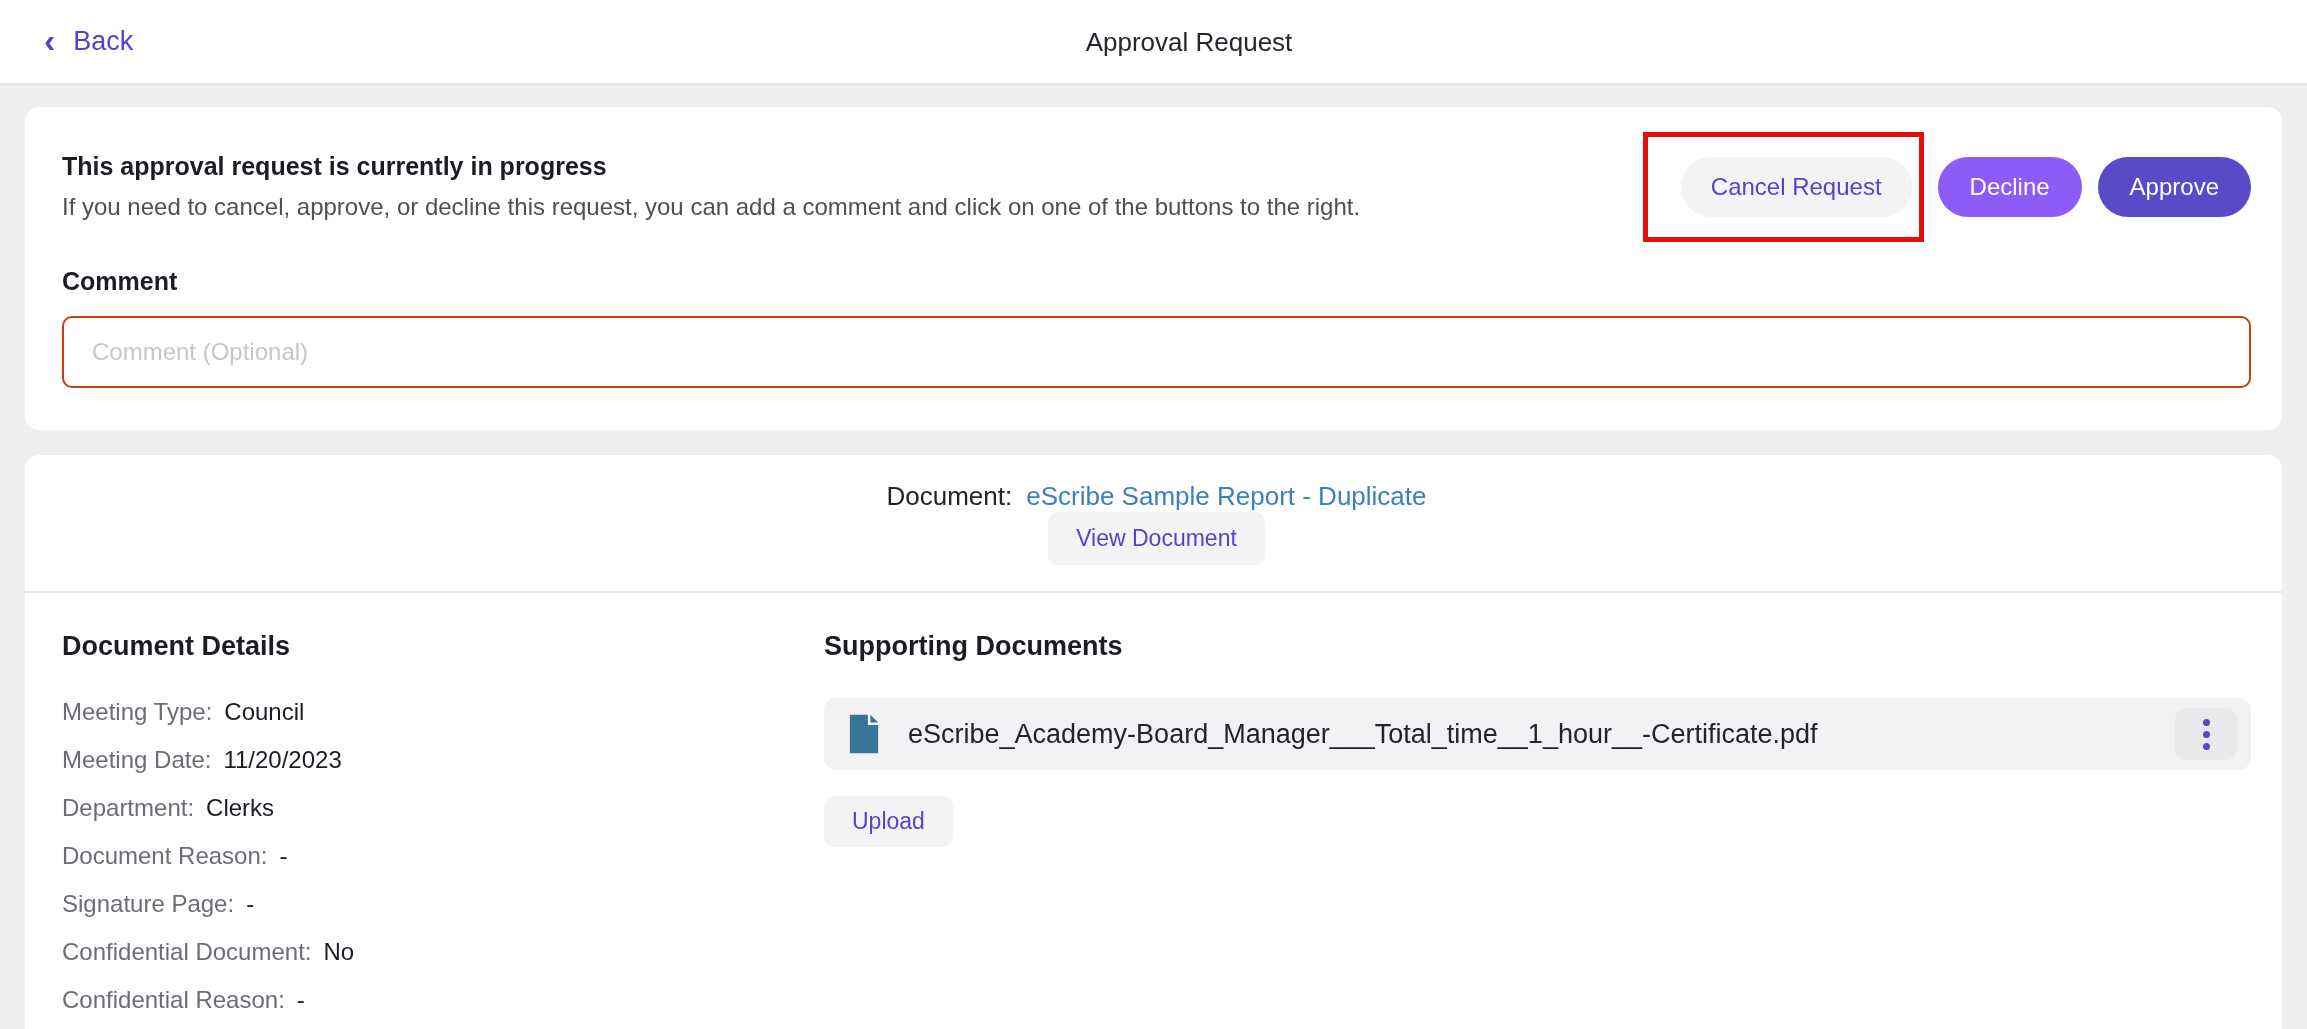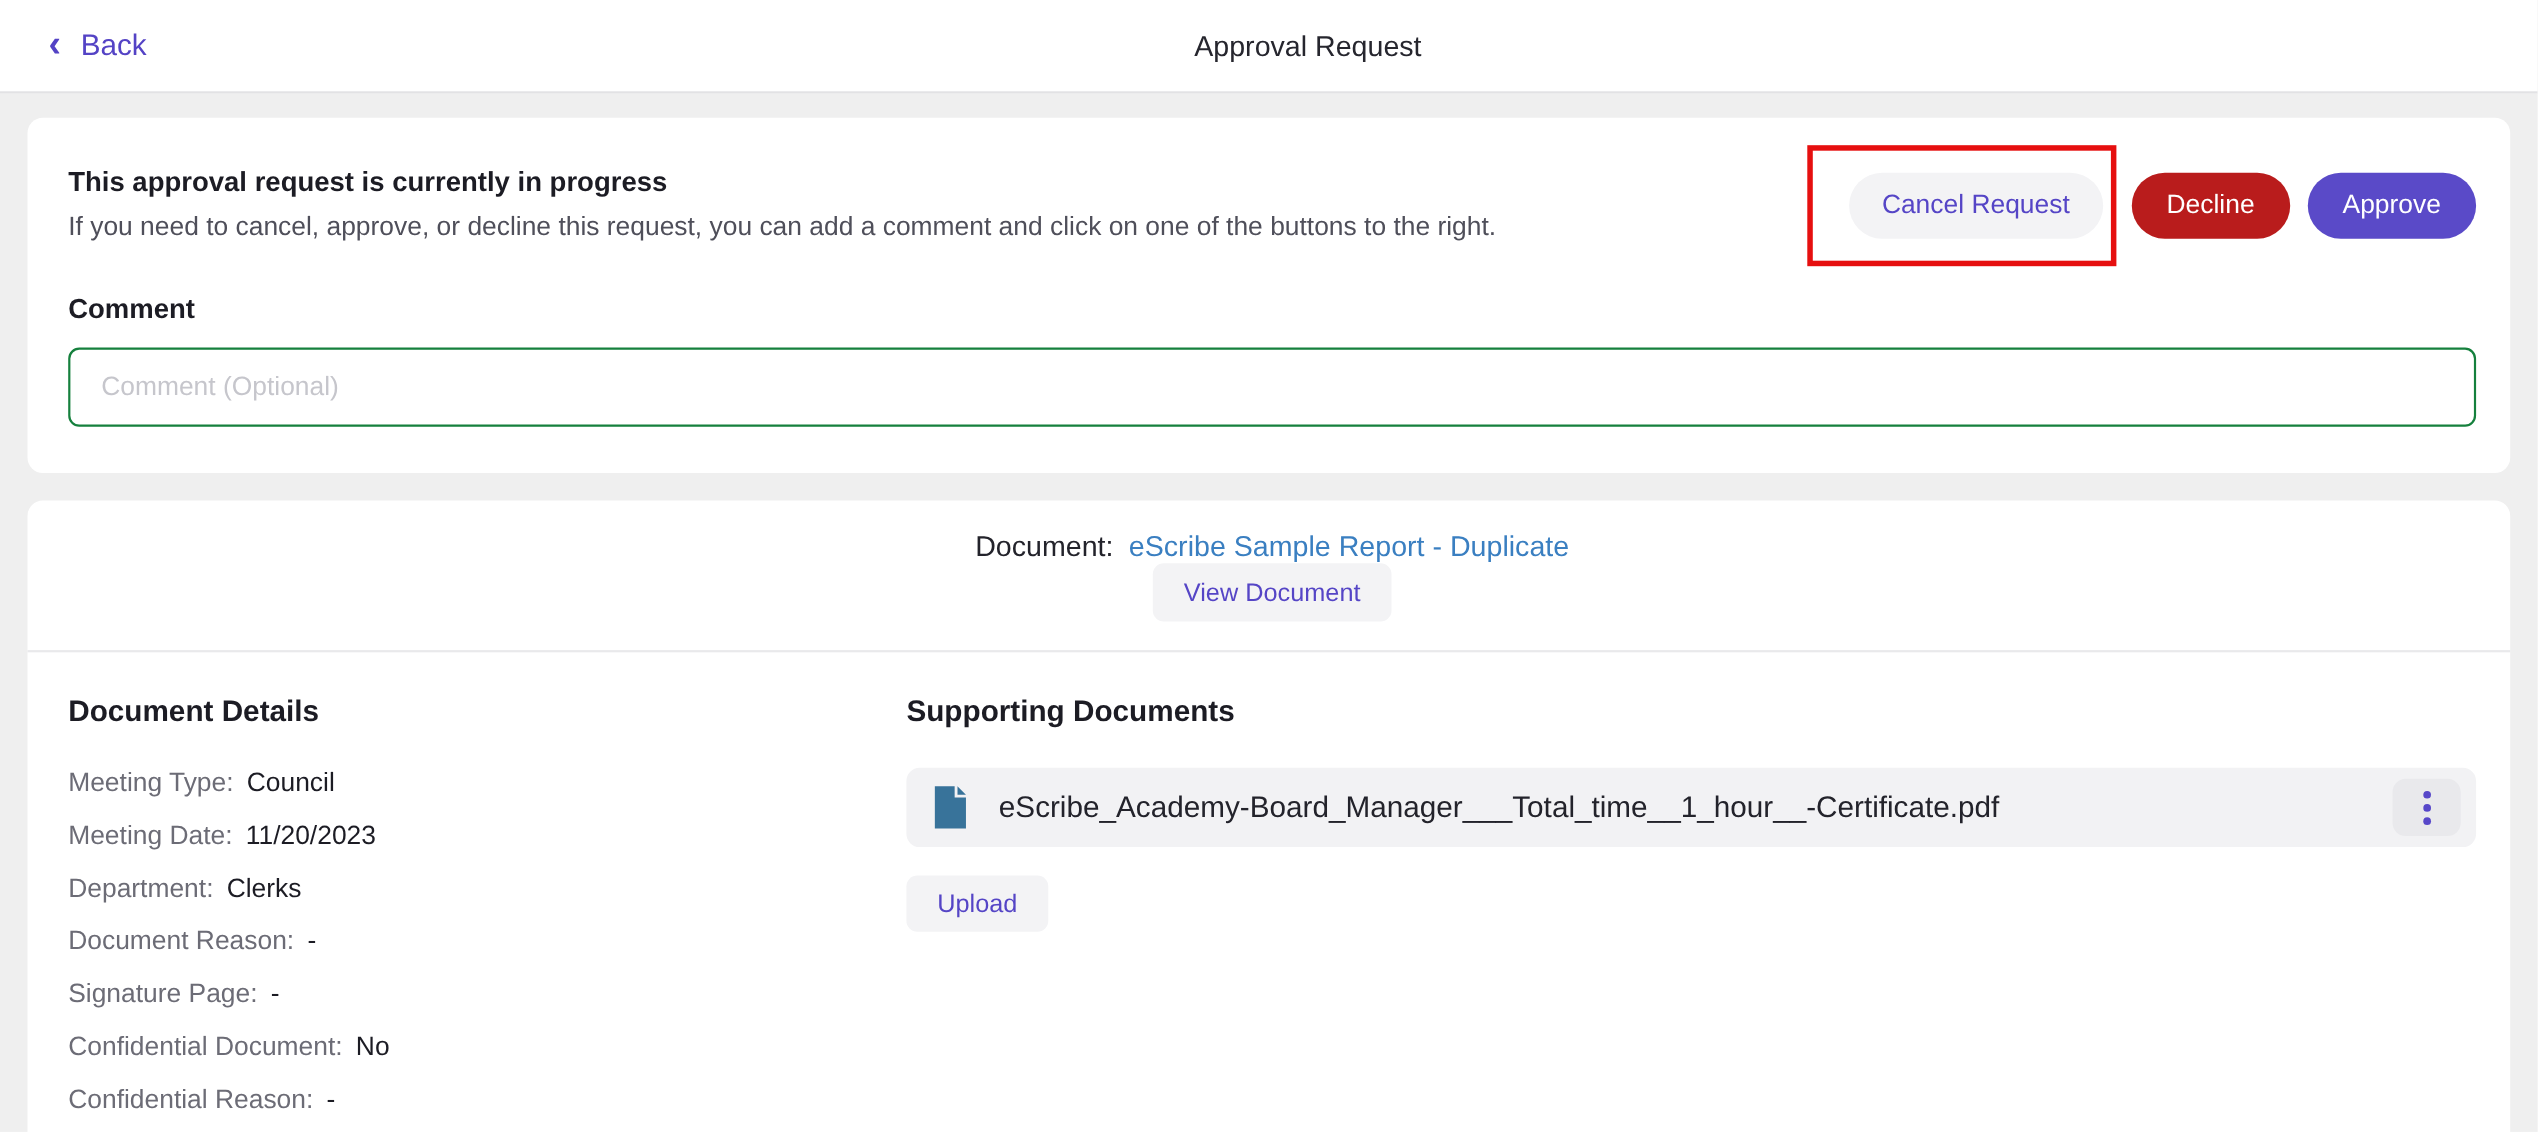--- a/index.html
+++ b/index.html
@@ -64,35 +64,35 @@
     height: 60px;
     border: none;
     border-radius: 30px;
     font-size: 24px;
     font-family: "Liberation Sans", sans-serif;
     cursor: pointer;
     white-space: nowrap;
   }
   .cancel-wrap { position: relative; margin-right: 10px; }
   .btn-cancel { background: #f3f3f5; color: #5545c6; padding: 0 30px; }
-  .btn-decline { background: #b91c1c; color: #ffffff; padding: 0 32px; }
+  .btn-decline { background: #8b5cf6; color: #ffffff; padding: 0 32px; }
   .btn-approve { background: #5a4ac8; color: #ffffff; padding: 0 32px; }
   .annotation-rect {
     position: absolute;
     left: -38px; right: -12px; top: -25px; bottom: -25px;
     border: 5px solid #e60f0f;
     pointer-events: none;
   }
   .comment-label { margin-top: 46px; font-size: 25px; font-weight: bold; color: #1c1c24; }
   .comment-input {
     display: block;
     width: 100%;
     height: 72px;
     margin-top: 20px;
-    border: 2px solid #15803d;
+    border: 2px solid #c2410c;
     border-radius: 10px;
     padding: 0 28px;
     font-size: 24px;
     font-family: "Liberation Sans", sans-serif;
     color: #2a2a32;
     background: #ffffff;
     outline: none;
   }
   .comment-input::placeholder { color: #c6c6cc; }
 

